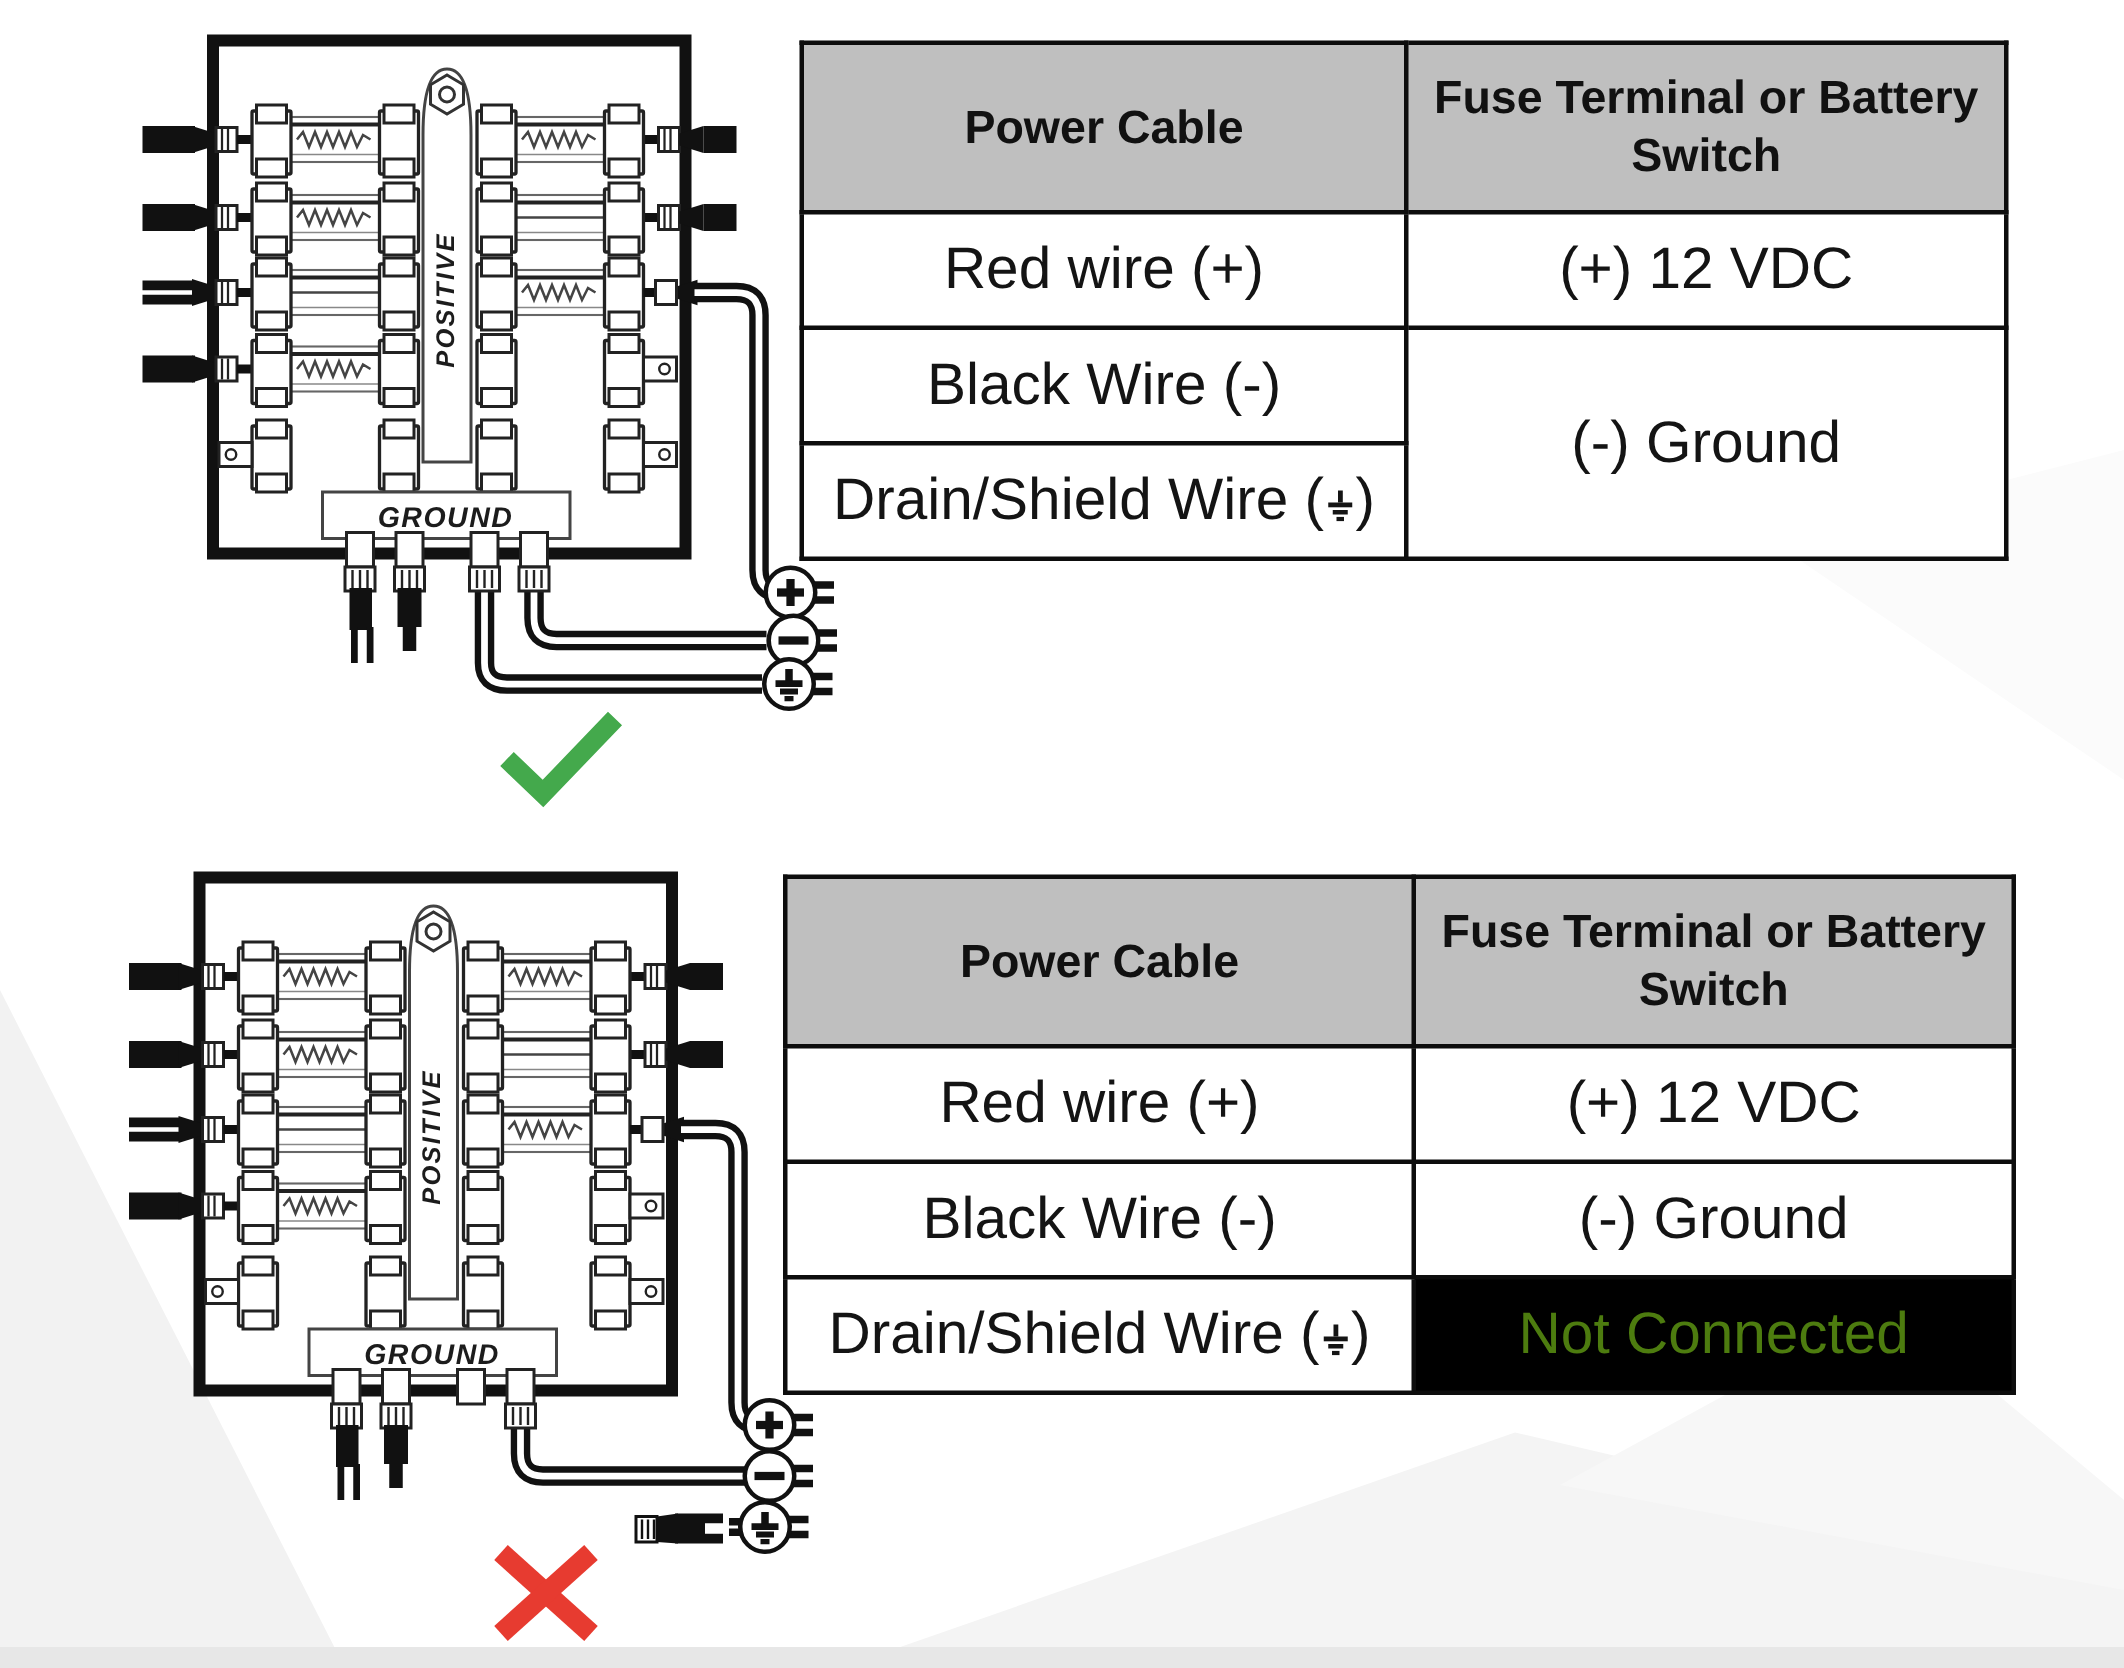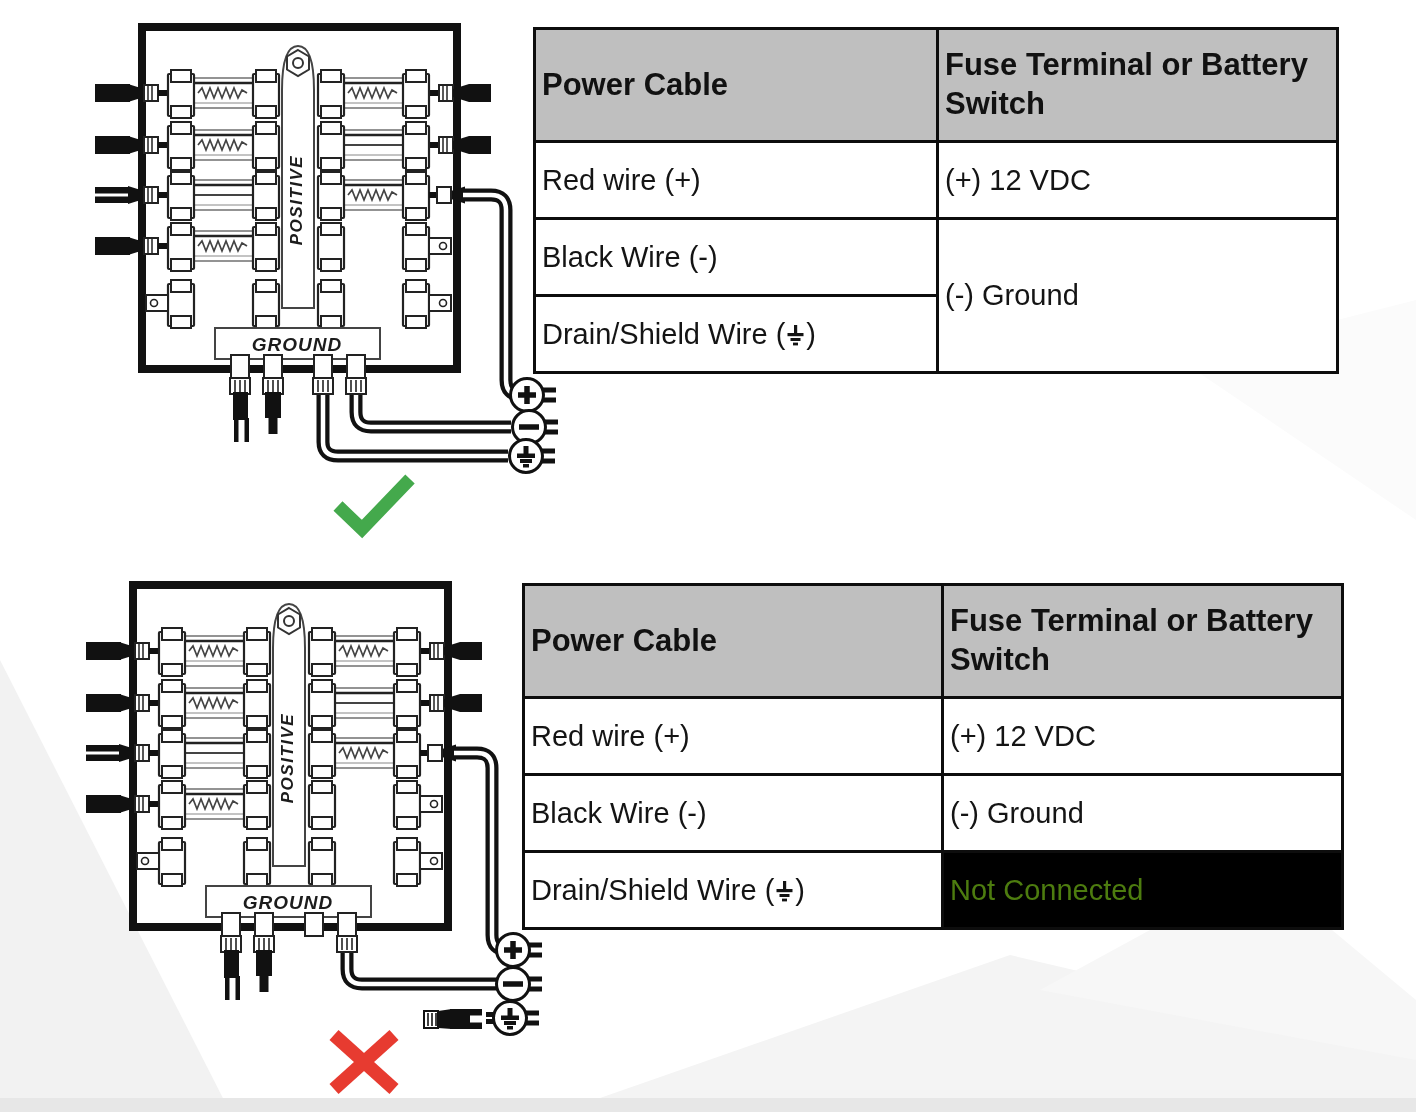--- a/index.html
+++ b/index.html
@@ -12,32 +12,32 @@
   .bg-watermark{position:absolute;left:0;top:0;width:1416px;height:1112px;z-index:0;}
   .diagram{position:absolute;z-index:2;}
   .diagram-correct{left:95px;top:18px;width:475px;height:520px;}
   .diagram-incorrect{left:86px;top:576px;width:480px;height:535px;}
   .status-icon{position:absolute;z-index:3;}
   .check-icon{left:326px;top:466px;width:100px;height:75px;}
   .cross-icon{left:323px;top:1026px;width:82px;height:72px;}
 
   table.wiring-table{
     position:absolute;z-index:2;border-collapse:collapse;table-layout:fixed;
-    text-align:left;background:#ffffff;
+    text-align:center;background:#ffffff;
   }
   .table-correct{left:533px;top:27px;}
   .table-incorrect{left:522px;top:583px;}
   .wiring-table th,.wiring-table td{
     border:3px solid #0d0d0d;padding:0 6px;vertical-align:middle;
   }
   .wiring-table th{
     background:#bfbfbf;font-size:31px;font-weight:bold;line-height:1.25;
     height:110px;color:#111;
   }
-  .wiring-table td{font-size:29px;height:74px;}
+  .wiring-table td{font-size:39px;height:74px;}
   .cell-black{background:#000000;color:#4d7c0f;}
   .earth-inline{vertical-align:-3px;margin:0 1px;}
   svg text{font-family:"Liberation Sans", sans-serif;}
   .bus-label{font-size:17px;font-weight:bold;font-style:italic;letter-spacing:1.5px;fill:#1c1c1c;}
   .ground-label{font-size:19px;font-weight:bold;font-style:italic;letter-spacing:1px;fill:#1c1c1c;}
 </style>
 </head>
 <body>
 
 <svg class="bg-watermark" viewBox="0 0 1416 1112" aria-hidden="true">

